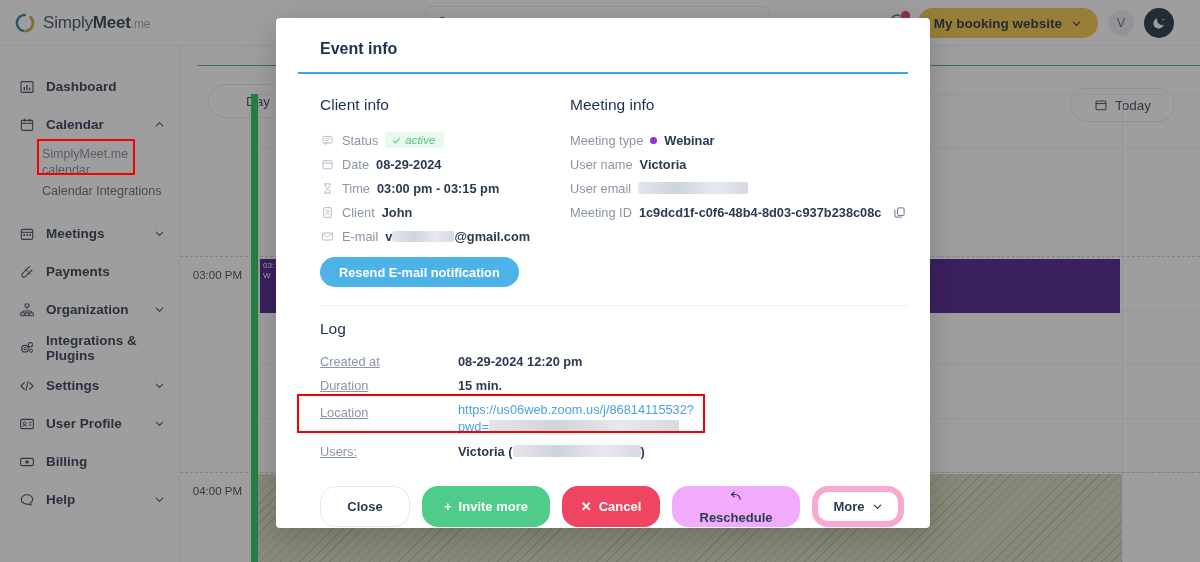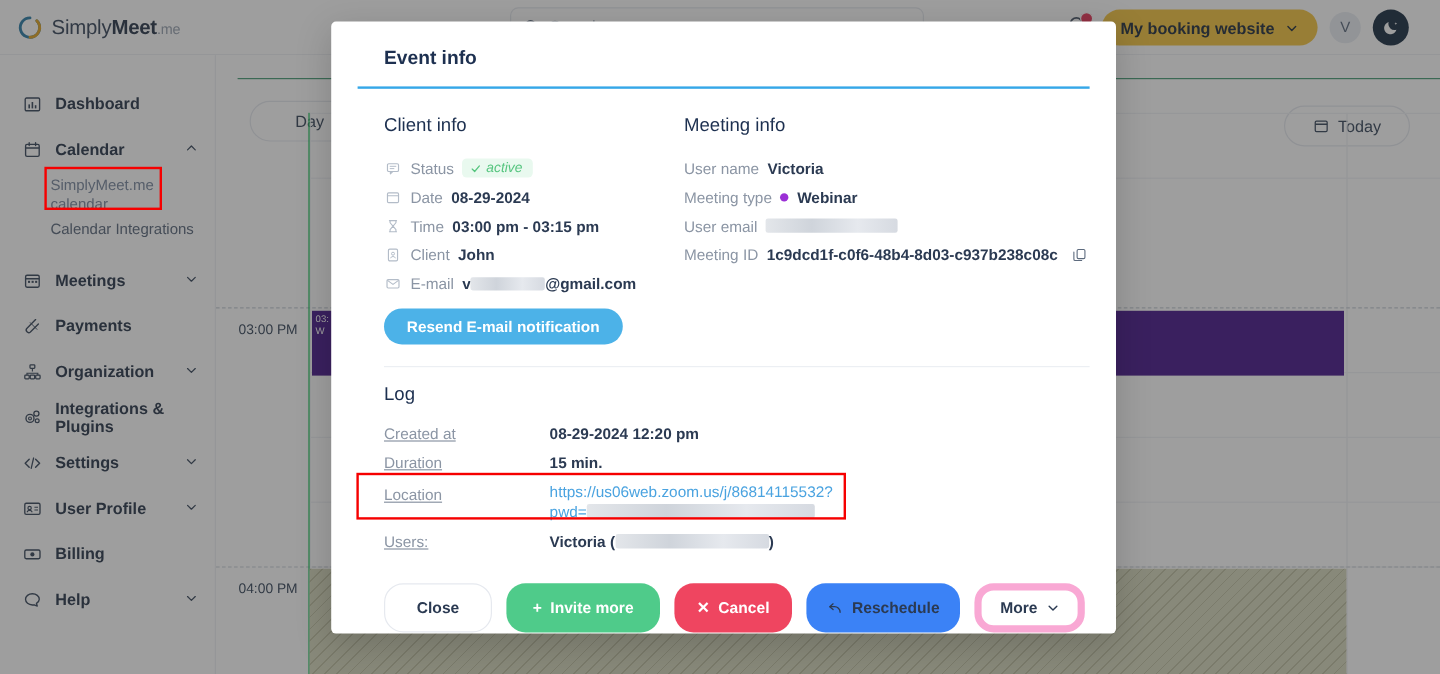--- a/index.html
+++ b/index.html
@@ -75,21 +75,21 @@
   .cal-tab-strip {
     position: absolute; left: 18px; top: -14px; width: 1002px; height: 34px;
     border-bottom: 1.5px solid #4c9f78;
   }
   .cal-pill {
     position: absolute; height: 34px; border: 1px solid #e6e9ef; border-radius: 17px;
     background: #fff; display: flex; align-items: center; justify-content: center;
     font-size: 13.5px; color: #3b4a5e; gap: 7px;
   }
   .cal-grid { position: absolute; left: 0; top: 48px; width: 1020px; height: 468px; }
-  .time-col { position: absolute; left: 0; top: 0; width: 78px; height: 468px; border-right: 1px solid #22c55e; text-align: center; }
+  .time-col { position: absolute; left: 0; top: 0; width: 78px; height: 468px; border-right: 7px solid #22c55e; text-align: center; }
   .time-lbl { position: absolute; right: 9px; font-size: 11.5px; color: #3b4a5e; }
   .hour-line { position: absolute; left: 0; width: 1020px; border-top: 1px dashed #c9cfd8; }
   .half-line { position: absolute; left: 78px; width: 942px; border-top: 1px solid #f0f2f6; }
   .vline { position: absolute; top: 0; height: 468px; border-left: 1px solid #eef0f4; }
   .event-block {
     position: absolute; background: #4a1a8c; color: #fff; font-size: 8px;
     line-height: 1.25; padding: 2px 3px; overflow: hidden;
   }
   .hatched {
     position: absolute;
@@ -152,21 +152,21 @@
 
   .footer { display: flex; align-items: center; gap: 12px; padding: 22px 0 0 22px; }
   .btn {
     height: 41px; border-radius: 16px; font-size: 13px; font-weight: 700; cursor: pointer;
     display: flex; align-items: center; justify-content: center; gap: 7px; border: none;
     font-family: "Liberation Sans", sans-serif;
   }
   .btn-close { width: 90px; background: #fff; border: 1px solid #e6e9ef; color: #2b3a52; }
   .btn-invite { width: 128px; background: #4fcb8a; color: #fff; }
   .btn-cancel { width: 98px; background: #ef4560; color: #fff; }
-  .btn-resched { width: 128px; background: #3b82f6; color: #2b3a52; }
+  .btn-resched { width: 128px; background: #f0abfc; color: #2b3a52; flex-direction: column; }
   .btn-more { width: 92px; background: #fff; border: 6px solid #f9a8d4; color: #2b3a52; }
 </style>
 </head>
 <body>
 
 <div class="app">
 
   <div class="topbar">
     <div class="logo-wrap">
       <svg class="logo-mark" viewBox="0 0 24 24">
@@ -483,28 +483,28 @@
           <span class="v"><span>v</span><span class="redact" style="width:62px"></span><span>@gmail.com</span></span>
         </div>
 
         <button class="resend-btn">Resend E-mail notification</button>
       </div>
 
       <div class="col-right">
         <div class="sec-title">Meeting info</div>
 
         <div class="kv">
-          <span class="k">User name</span>
-          <span class="v">Victoria</span>
-        </div>
-
-        <div class="kv">
           <span class="k">Meeting type</span>
           <span class="dot-purple"></span>
           <span class="v">Webinar</span>
+        </div>
+
+        <div class="kv">
+          <span class="k">User name</span>
+          <span class="v">Victoria</span>
         </div>
 
         <div class="kv">
           <span class="k">User email</span>
           <span class="redact" style="width:110px; height:12px"></span>
         </div>
 
         <div class="kv">
           <span class="k">Meeting ID</span>
           <span class="v">1c9dcd1f-c0f6-48b4-8d03-c937b238c08c</span>

